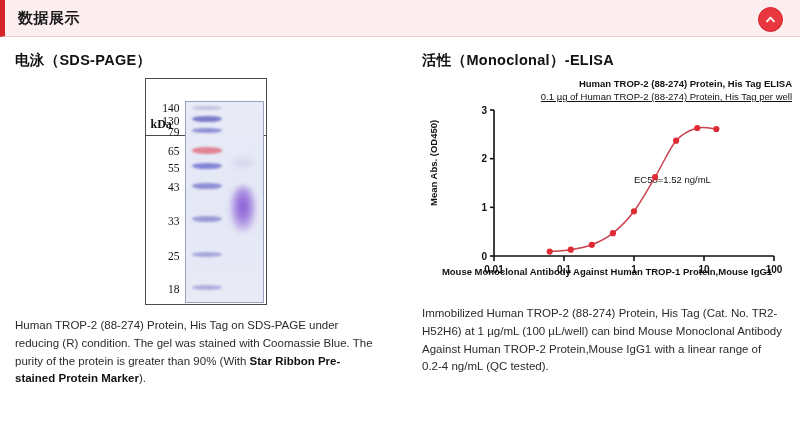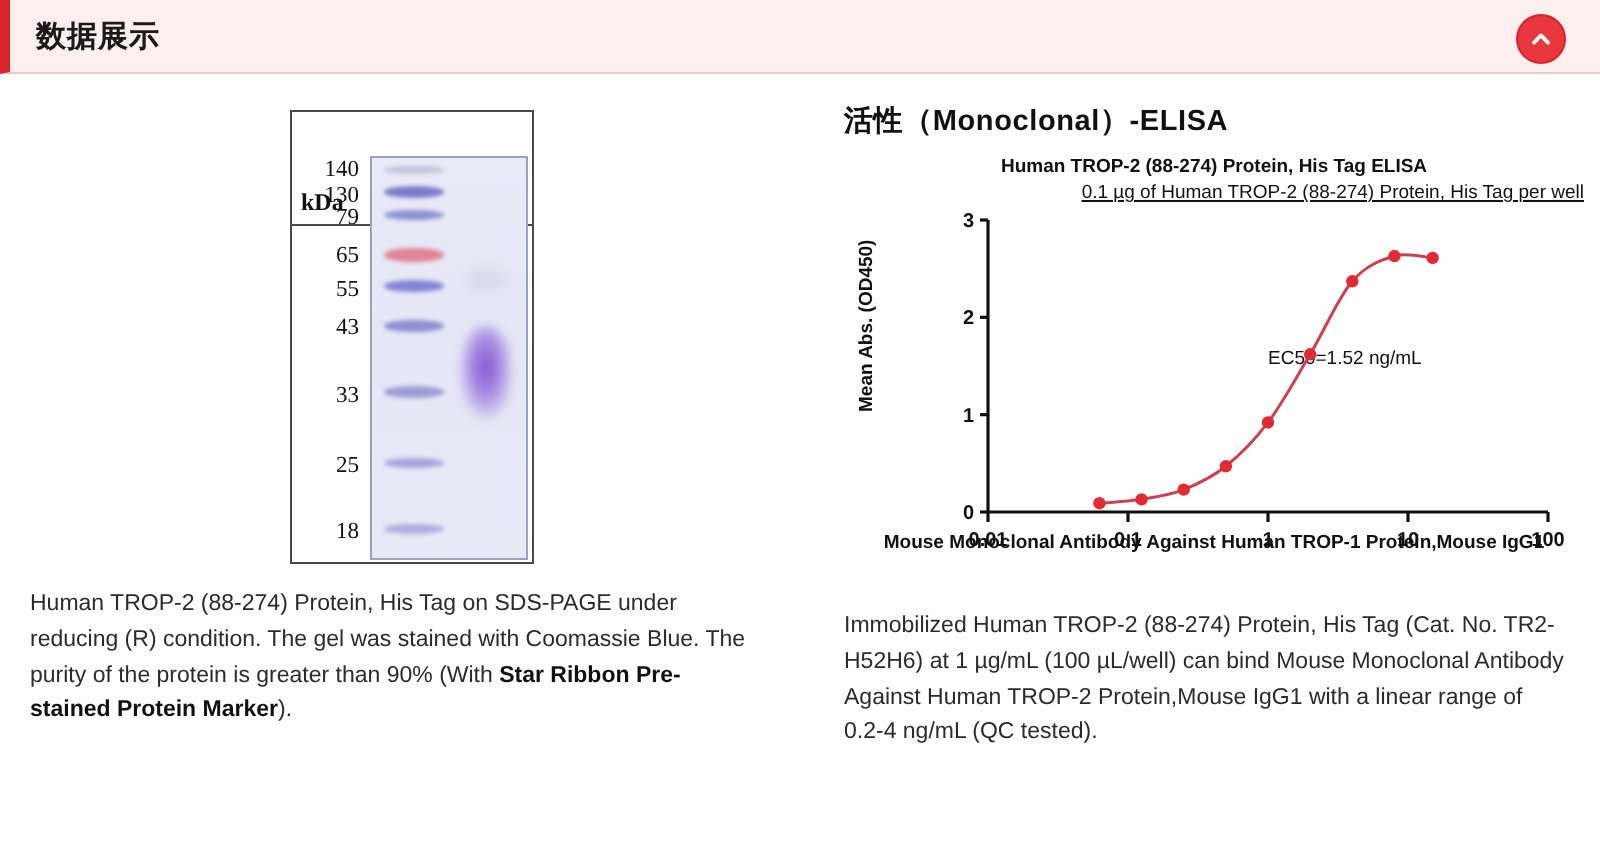--- a/index.html
+++ b/index.html
@@ -160,21 +160,21 @@
   
   .chart-area {
     position: relative;
     width: 370px;
     height: 215px;
     margin-top: 2px;
   }
   .chart-title {
     position: absolute;
     top: 0; left: 0; right: 0;
-    text-align: center;
+    text-align: right;
     font-size: 9.5px;
     font-weight: bold;
     color: #111;
   }
   .chart-subtitle {
     position: absolute;
     top: 13px; left: 0; right: 0;
     text-align: right;
     font-size: 9.5px;
     color: #111;
@@ -238,20 +238,21 @@
   <div class="collapse-btn">
     <svg width="13" height="13" viewBox="0 0 13 13">
       <path d="M3 8.3 L6.5 4.7 L10 8.3" fill="none" stroke="#ffffff" stroke-width="1.9" stroke-linecap="round" stroke-linejoin="round"></path>
     </svg>
   </div>
 </div>
 
 <div class="content">
 
   <div class="col col-left">
+    <div class="section-title">电泳（SDS-PAGE）</div>
 
     <div class="gel-wrap">
       <div class="gel-box">
 
         <div class="gel-head">
           <span class="gh-kda">kDa</span>
           <span class="gh-m">M</span>
           <span class="gh-r">R</span>
         </div>
 

